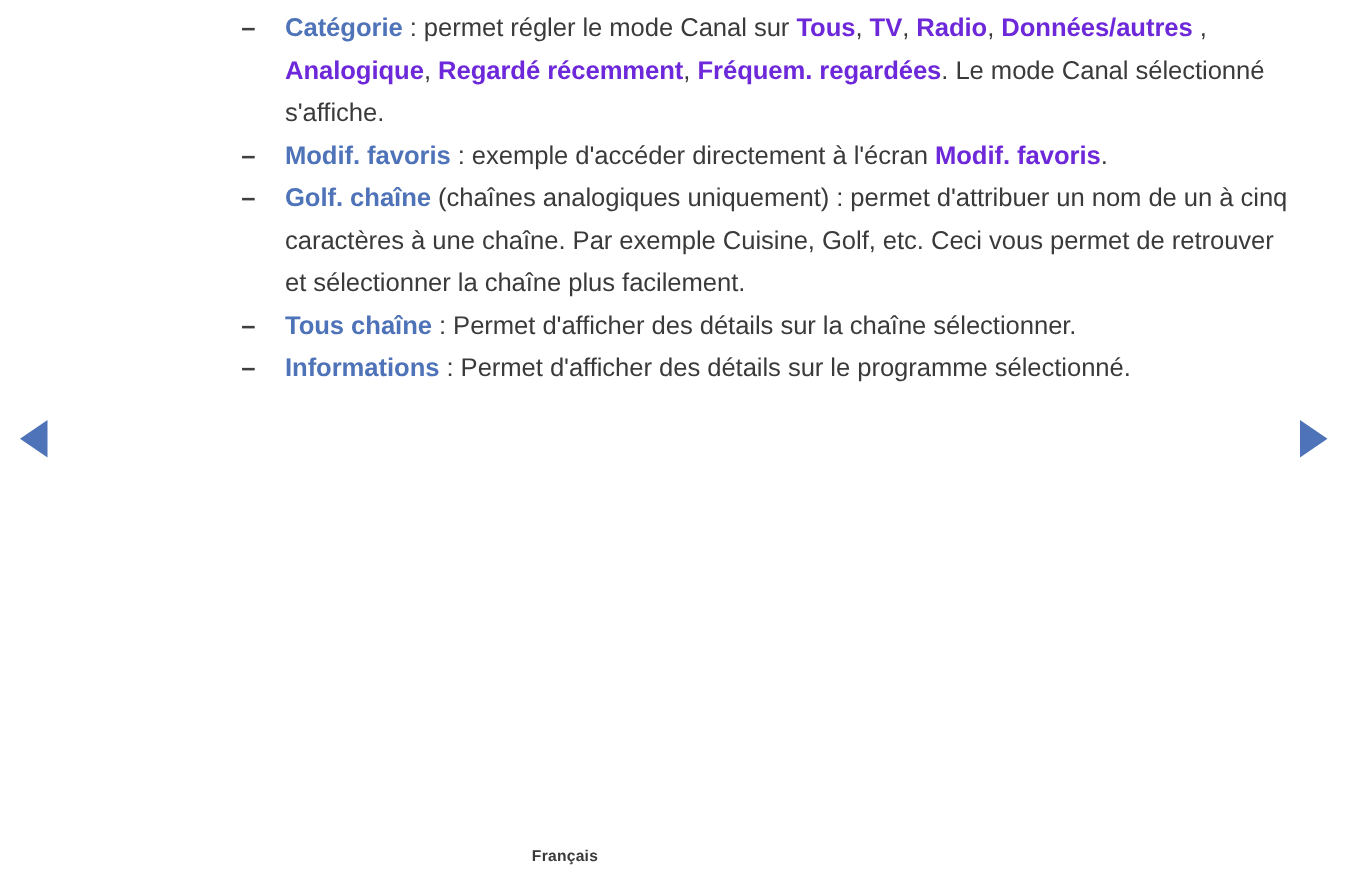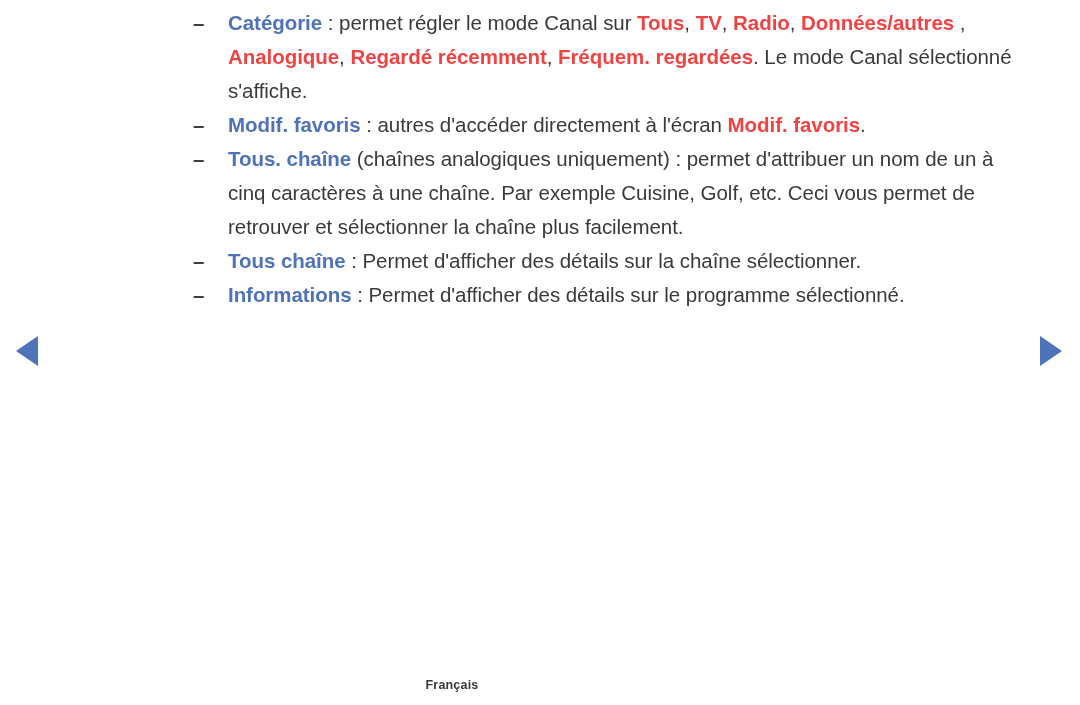--- a/index.html
+++ b/index.html
@@ -73,21 +73,21 @@
     color: #3f3f3f;
     font-weight: 700;
     text-align: left;
   }
 
   .term {
     color: #4f73b8;
     font-weight: 700;
   }
   .term-plain {
-    color: #ef4444;
+    color: #6d28d9;
     font-weight: 700;
   }
 
   
   #footer {
     position: absolute;
     left: 0;
     top: 678px;
     width: 904px;
     text-align: center;
@@ -101,21 +101,21 @@
 <body>
 
 <div id="page">
 
   <div class="nav-arrow prev"></div>
 
   <div class="nav-arrow next"></div>
 
   <div id="content">
       <p class="bullet-item"><span class="dash-marker">–</span><span class="term">Catégorie</span><span class=""> : permet régler le mode Canal sur </span><span class="term-plain">Tous</span><span class="">, </span><span class="term-plain">TV</span><span class="">, </span><span class="term-plain">Radio</span><span class="">, </span><span class="term-plain">Données/autres</span><span class=""> , </span><span class="term-plain">Analogique</span><span class="">, </span><span class="term-plain">Regardé récemment</span><span class="">, </span><span class="term-plain">Fréquem. regardées</span><span class="">. Le mode Canal sélectionné s'affiche.</span></p>
-      <p class="bullet-item"><span class="dash-marker">–</span><span class="term">Modif. favoris</span><span class=""> : autres d'accéder directement à l'écran </span><span class="term-plain">Modif. favoris</span><span class="">.</span></p>
-      <p class="bullet-item"><span class="dash-marker">–</span><span class="term">Tous. chaîne</span><span class=""> (chaînes analogiques uniquement) : permet d'attribuer un nom de un à cinq caractères à une chaîne. Par exemple Cuisine, Golf, etc. Ceci vous permet de retrouver et sélectionner la chaîne plus facilement.</span></p>
+      <p class="bullet-item"><span class="dash-marker">–</span><span class="term">Modif. favoris</span><span class=""> : exemple d'accéder directement à l'écran </span><span class="term-plain">Modif. favoris</span><span class="">.</span></p>
+      <p class="bullet-item"><span class="dash-marker">–</span><span class="term">Golf. chaîne</span><span class=""> (chaînes analogiques uniquement) : permet d'attribuer un nom de un à cinq caractères à une chaîne. Par exemple Cuisine, Golf, etc. Ceci vous permet de retrouver et sélectionner la chaîne plus facilement.</span></p>
       <p class="bullet-item"><span class="dash-marker">–</span><span class="term">Tous chaîne</span><span class=""> : Permet d'afficher des détails sur la chaîne sélectionner.</span></p>
       <p class="bullet-item"><span class="dash-marker">–</span><span class="term">Informations</span><span class=""> : Permet d'afficher des détails sur le programme sélectionné.</span></p>
     </div>
 
   <div id="footer">Français</div>
 
 </div>
 
 </body></html>

